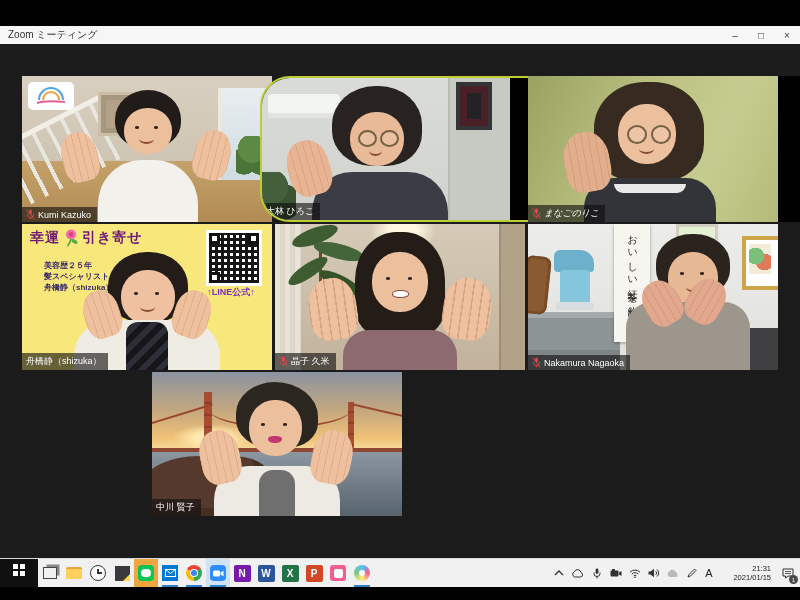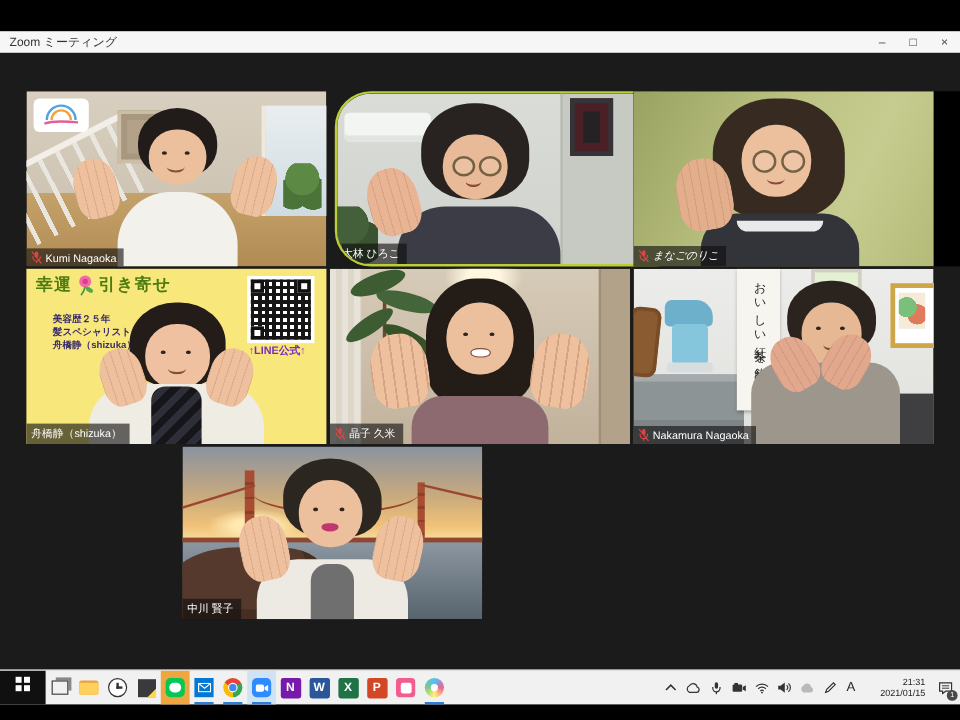--- a/index.html
+++ b/index.html
@@ -18,21 +18,21 @@
   .tile.active{border:2px solid #bccd35;}
   .nlabel{position:absolute;left:0;bottom:0;display:flex;align-items:center;gap:3px;
           background:rgba(15,15,15,.62);color:#fff;font-size:9px;padding:2px 6px 2px 4px;z-index:9;white-space:nowrap;}
   .hand{position:absolute;background:#eec09e;border-radius:46% 46% 36% 36%;
         background-image:repeating-linear-gradient(90deg,rgba(120,70,40,.14) 0 1px,rgba(0,0,0,0) 1px 7px);}
   .face{position:absolute;background:#ecbf9d;border-radius:48%;}
   .smile{position:absolute;width:15px;height:8px;border-bottom:2px solid #8a4a38;border-radius:50%;}
   .eye{position:absolute;width:4px;height:2.5px;background:#32231c;border-radius:50%;}
   .spec{position:absolute;width:15px;height:13px;border:2px solid rgba(95,80,52,.85);border-radius:50%;background:rgba(255,255,255,.10);}
   
-  .headline{font-weight:bold;font-size:14px;color:#4d7c0f;letter-spacing:1px;text-align:right;}
+  .headline{font-weight:bold;font-size:14px;color:#701a75;letter-spacing:1px;text-align:right;}
   .slideinfo{font-weight:bold;font-size:8px;line-height:11px;color:#3b2b6b;}
   .qrbox{position:absolute;background:#fff;padding:3px;}
   .qrpat{width:100%;height:100%;background:
      repeating-linear-gradient(0deg,#161616 0 3px,rgba(0,0,0,0) 3px 6px),
      repeating-linear-gradient(90deg,#161616 0 3px,#fff 3px 6px);position:relative;}
   .qrc{position:absolute;width:11px;height:11px;background:#fff;border:3px solid #111;box-sizing:border-box;}
   .qrcap{position:absolute;font-weight:bold;font-size:9px;color:#7a2dbd;text-align:center;}
   .vtext{writing-mode:vertical-rl;font-family:"Liberation Serif",serif;font-size:10px;letter-spacing:2px;color:#1d1d1d;}
   
   #taskbar{position:absolute;left:0;top:558px;width:800px;height:28px;background:#f1f1f1;
@@ -95,25 +95,25 @@
             </svg>
         </div>
       </div>
       <div class="nlabel">
         <svg width="9" height="11" viewBox="0 0 9 11">
             <rect x="3.1" y="0.5" width="2.8" height="5" rx="1.4" fill="#e04545"></rect>
             <path d="M1.5 4.5v1a3 3 0 0 0 6 0v-1" fill="none" stroke="#e04545" stroke-width="1"></path>
             <line x1="4.5" y1="8.5" x2="4.5" y2="10.2" stroke="#e04545" stroke-width="1"></line>
             <line x1="0.6" y1="0.6" x2="8.4" y2="10.4" stroke="#e04545" stroke-width="1"></line>
           </svg>
-        <span>Kumi Nagaoka</span>
-      </div>
-    </div>
-
-    <div class="tile active" style="left:279px;top:32px;width:298px;height:146px;border-radius:30px;">
+        <span>Kumi Kazuko</span>
+      </div>
+    </div>
+
+    <div class="tile active" style="left:260px;top:32px;width:298px;height:146px;border-radius:30px;">
       <div class="ab" style="left:0;top:0;width:246px;height:142px;background:linear-gradient(180deg,#dadcd8,#d0d2cd);">
         <div class="ab" style="left:186px;top:0;width:60px;height:142px;background:#c7c9c3;border-left:2px solid #b9bbb5;"></div>
         <div class="ab" style="left:6px;top:16px;width:72px;height:24px;background:#f3f5f2;border-radius:4px;box-shadow:inset 0 -5px 0 #e2e4e1;"></div>
         <div class="ab" style="left:194px;top:4px;width:36px;height:48px;background:#232326;box-shadow:inset 0 0 0 4px #343438, inset 0 0 0 11px #4a2026;"></div>
         <div class="ab" style="left:-8px;top:94px;width:42px;height:50px;background:radial-gradient(circle at 40% 30%,#44603a 0 40%,rgba(0,0,0,0) 41%),radial-gradient(circle at 70% 60%,#3a5431 0 42%,rgba(0,0,0,0) 43%);"></div>
         <div class="ab" style="left:70px;top:8px;width:90px;height:80px;background:#282220;border-radius:48% 48% 40% 44%;"></div>
         <div class="face" style="left:88px;top:34px;width:54px;height:54px;background:#e9ba97;">
           <span class="spec" style="left:8px;top:18px;"></span>
           <span class="spec" style="left:30px;top:18px;"></span>
           <span class="smile" style="left:19px;top:34px;width:13px;"></span>

